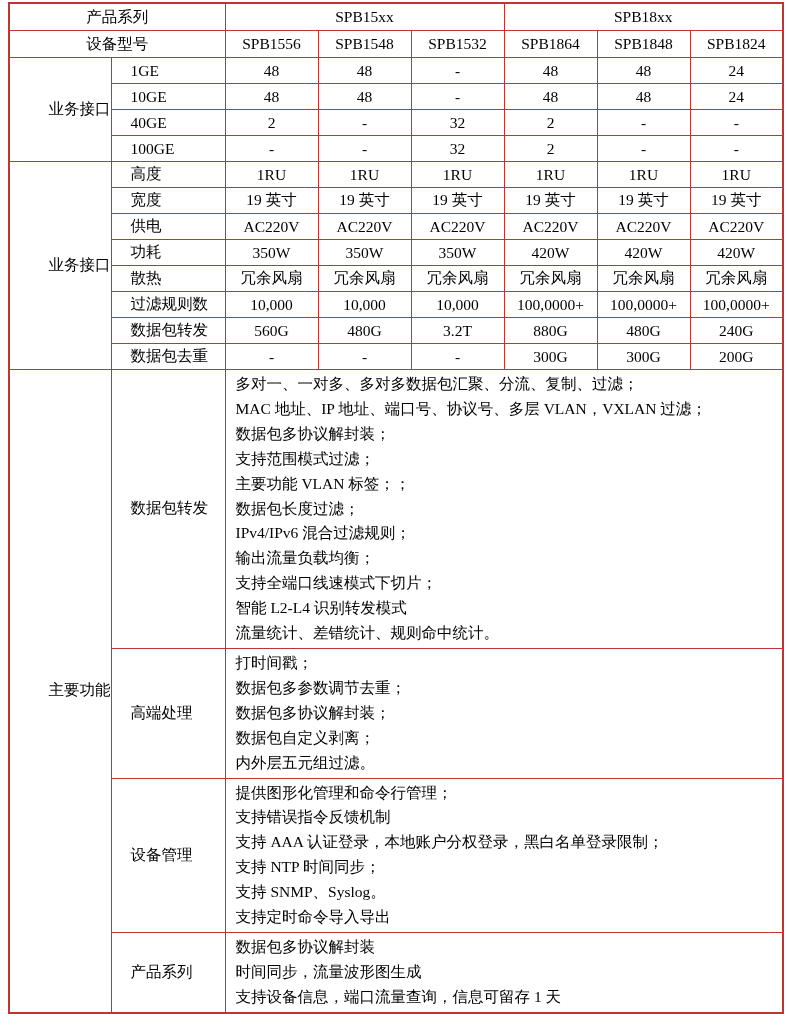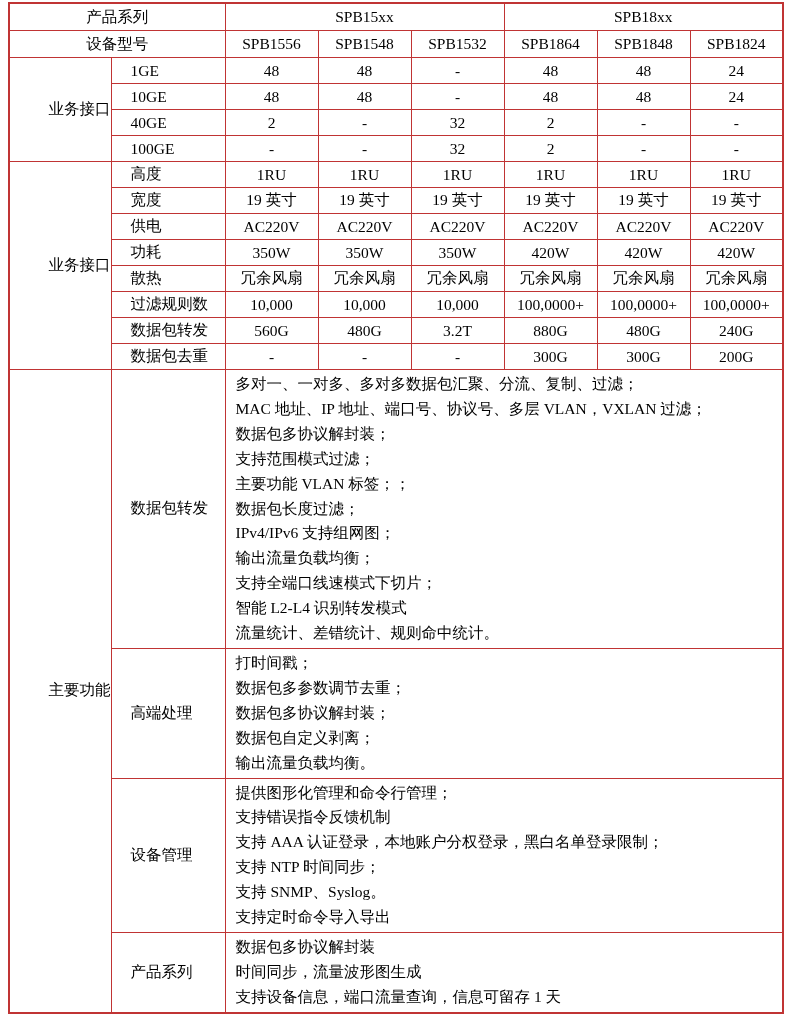--- a/index.html
+++ b/index.html
@@ -187,35 +187,35 @@
   <tr>
     <td class="grp" rowspan="4">主要功能</td>
     <td class="sub">数据包转发</td>
     <td class="feat" colspan="6">
       <div>多对一、一对多、多对多数据包汇聚、分流、复制、过滤；</div>
       <div>MAC 地址、IP 地址、端口号、协议号、多层 VLAN，VXLAN 过滤；</div>
       <div>数据包多协议解封装；</div>
       <div>支持范围模式过滤；</div>
       <div>主要功能 VLAN 标签；；</div>
       <div>数据包长度过滤；</div>
-      <div>IPv4/IPv6 支持组网图；</div>
+      <div>IPv4/IPv6 混合过滤规则；</div>
       <div>输出流量负载均衡；</div>
       <div>支持全端口线速模式下切片；</div>
       <div>智能 L2-L4 识别转发模式</div>
       <div>流量统计、差错统计、规则命中统计。</div>
     </td>
   </tr>
   <tr>
     <td class="sub">高端处理</td>
     <td class="feat" colspan="6">
       <div>打时间戳；</div>
       <div>数据包多参数调节去重；</div>
       <div>数据包多协议解封装；</div>
       <div>数据包自定义剥离；</div>
-      <div>输出流量负载均衡。</div>
+      <div>内外层五元组过滤。</div>
     </td>
   </tr>
   <tr>
     <td class="sub">设备管理</td>
     <td class="feat" colspan="6">
       <div>提供图形化管理和命令行管理；</div>
       <div>支持错误指令反馈机制</div>
       <div>支持 AAA 认证登录，本地账户分权登录，黑白名单登录限制；</div>
       <div>支持 NTP 时间同步；</div>
       <div>支持 SNMP、Syslog。</div>

